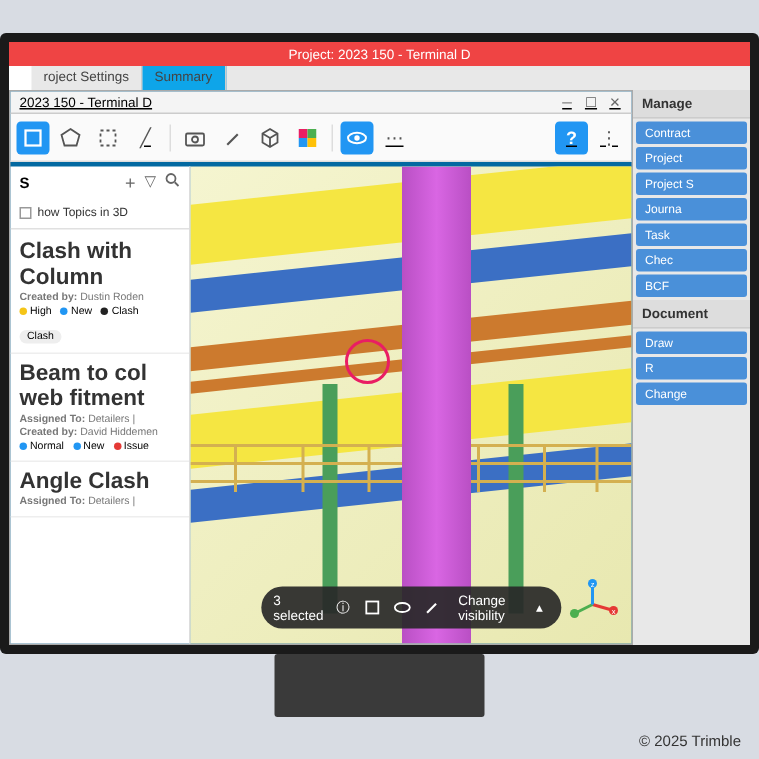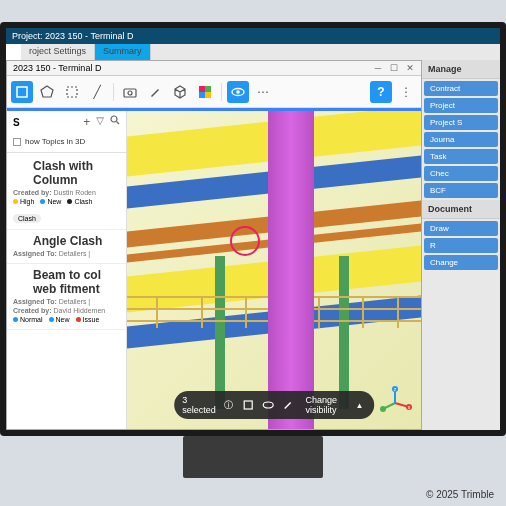--- a/index.html
+++ b/index.html
@@ -1,40 +1,40 @@
 <!DOCTYPE html>
 <html><head>
 <meta charset="utf-8">
 <style>
 * { margin: 0; padding: 0; box-sizing: border-box; font-family: -apple-system, Segoe UI, sans-serif; }
 body { width: 506px; height: 506px; background: #d8dce3; position: relative; overflow: hidden; }
 .monitor-bezel { position: absolute; left: 0; top: 22px; right: 0; bottom: 70px; background: #1a1a1a; padding: 6px; border-radius: 4px; }
 .monitor-stand { position: absolute; left: 50%; bottom: 28px; width: 140px; height: 42px; background: #3a3a3a; transform: translateX(-50%); border-radius: 2px; }
 .screen { background: #fff; width: 100%; height: 100%; position: relative; overflow: hidden; }
-.title-bar { background: #0c4a6e; color: #fff; font-size: 9px; padding: 3px 6px; height: 16px; }
+.title-bar { background: #ef4444; color: #fff; font-size: 9px; padding: 3px 6px; height: 16px; text-align: center; }
 .ribbon { background: #e8e8e8; border-bottom: 1px solid #ccc; display: flex; height: 32px; margin-left: 15px; }
 .ribbon-tab { font-size: 9px; padding: 2px 8px; color: #444; border-right: 1px solid #ccc; }
 .ribbon-tab.active { background: #0ea5e9; text-align: center; }
-.sub-win { position: absolute; left: 0; top: 32px; right: 78px; bottom: 0; background: #3b82f6; border: 1px solid #aaa; }
+.sub-win { position: absolute; left: 0; top: 32px; right: 78px; bottom: 0; background: #0369a1; border: 1px solid #aaa; text-decoration: underline; }
 .sub-title { background: #f4f4f4; border-bottom: 1px solid #ccc; font-size: 9px; padding: 2px 6px; display: flex; justify-content: space-between; align-items: center; }
 .win-btns { display: flex; gap: 6px; }
 .win-btn { width: 10px; height: 10px; display: flex; align-items: center; justify-content: center; font-size: 9px; color: #666; }
 .toolbar { background: #fafafa; border-bottom: 1px solid #ddd; padding: 4px; display: flex; gap: 3px; align-items: center; height: 32px; }
 .tb-btn { width: 22px; height: 22px; display: flex; align-items: center; justify-content: center; border-radius: 3px; font-size: 12px; color: #555; }
 .tb-btn.blue { background: #2196f3; color: #fff; }
 .tb-btn.help { background: #2196f3; color: #fff; font-weight: bold; }
 .tb-sep { width: 1px; height: 18px; background: #ddd; margin: 0 2px; }
 .content { display: flex; position: absolute; top: 50px; left: 0; right: 0; bottom: 0; }
 .side-panel { width: 120px; background: #fff; border-right: 1px solid #ddd; overflow: hidden; }
 .panel-hdr { display: flex; justify-content: space-between; padding: 4px 6px; font-size: 10px; align-items: center; }
 .panel-sub { font-size: 8px; color: #666; padding: 2px 6px; display: flex; align-items: center; gap: 3px; }
 .show-3d { font-size: 8px; padding: 4px 6px; color: #333; display: flex; align-items: center; gap: 4px; }
 .divider { height: 1px; background: #e0e0e0; margin: 2px 0; }
 .topic { padding: 4px 6px; border-bottom: 1px solid #eee; }
-.topic-title { font-size: 12px; font-weight: 600; color: #333; margin-bottom: 2px; margin-left: 20px; }
+.topic-title { font-size: 15px; font-weight: 600; color: #333; margin-bottom: 2px; }
 .topic-meta { font-size: 7px; color: #777; margin-bottom: 2px; }
 .topic-tags { display: flex; gap: 6px; flex-wrap: wrap; margin: 2px 0; }
 .tag { display: flex; align-items: center; gap: 2px; font-size: 7px; }
 .dot { width: 5px; height: 5px; border-radius: 50%; }
 .chip { display: inline-block; background: #eee; border-radius: 8px; padding: 1px 5px; font-size: 7px; margin-top: 2px; }
 .viewport { flex: 1; position: relative; background: linear-gradient(135deg, #f5f5d0 0%, #e8e8b0 100%); overflow: hidden; }
 .beam-y1 { position: absolute; left: 0; top: 10px; right: 0; height: 40px; background: #f5e642; transform: skewY(-6deg); }
 .beam-b1 { position: absolute; left: 0; top: 60px; right: 0; height: 22px; background: #3b6fc4; transform: skewY(-6deg); }
 .beam-y2 { position: absolute; left: 0; top: 150px; right: 0; height: 36px; background: #f5e642; transform: skewY(-6deg); }
 .beam-b2 { position: absolute; left: 0; top: 200px; right: 0; height: 22px; background: #3b6fc4; transform: skewY(-6deg); }
@@ -191,50 +191,50 @@
                 </div>
               <div class="tag">
                   <span class="dot" style="background:#222"></span>
                   <span>Clash</span>
                 </div>
             </div>
             <span class="chip">Clash</span>
           </div>
 
           <div class="topic">
+            <div class="topic-title">Beam to col web fitment</div>
+            <div class="topic-meta">
+              <span style="font-weight:600">Assigned To:</span>
+              <span>Detailers |</span>
+            </div>
+            <div class="topic-meta">
+              <span style="font-weight:600">Created by:</span>
+              <span>David Hiddemen</span>
+            </div>
+            <div class="topic-tags">
+              <div class="tag">
+                  <span class="dot" style="background:#2196f3"></span>
+                  <span>Normal</span>
+                </div>
+              <div class="tag">
+                  <span class="dot" style="background:#2196f3"></span>
+                  <span>New</span>
+                </div>
+              <div class="tag">
+                  <span class="dot" style="background:#e53935"></span>
+                  <span>Issue</span>
+                </div>
+            </div>
+          </div>
+
+          <div class="topic">
             <div class="topic-title">Angle Clash</div>
             <div class="topic-meta">
               <span style="font-weight:600">Assigned To:</span>
               <span>Detailers |</span>
-            </div>
-          </div>
-
-          <div class="topic">
-            <div class="topic-title">Beam to col web fitment</div>
-            <div class="topic-meta">
-              <span style="font-weight:600">Assigned To:</span>
-              <span>Detailers |</span>
-            </div>
-            <div class="topic-meta">
-              <span style="font-weight:600">Created by:</span>
-              <span>David Hiddemen</span>
-            </div>
-            <div class="topic-tags">
-              <div class="tag">
-                  <span class="dot" style="background:#2196f3"></span>
-                  <span>Normal</span>
-                </div>
-              <div class="tag">
-                  <span class="dot" style="background:#2196f3"></span>
-                  <span>New</span>
-                </div>
-              <div class="tag">
-                  <span class="dot" style="background:#e53935"></span>
-                  <span>Issue</span>
-                </div>
             </div>
           </div>
         </div>
 
         <div class="viewport">
           <div class="beam-y1"></div>
           <div class="beam-b1"></div>
           <div class="beam-o1"></div>
           <div class="beam-o2"></div>
           <div class="beam-y2"></div>

